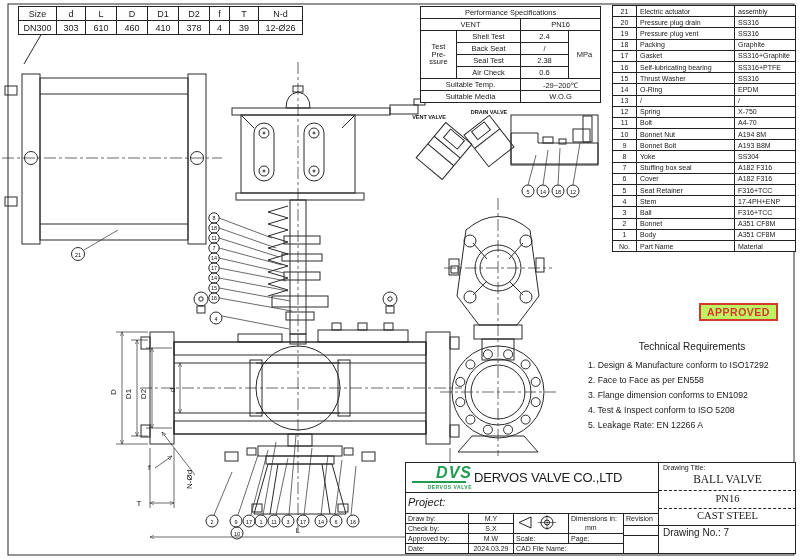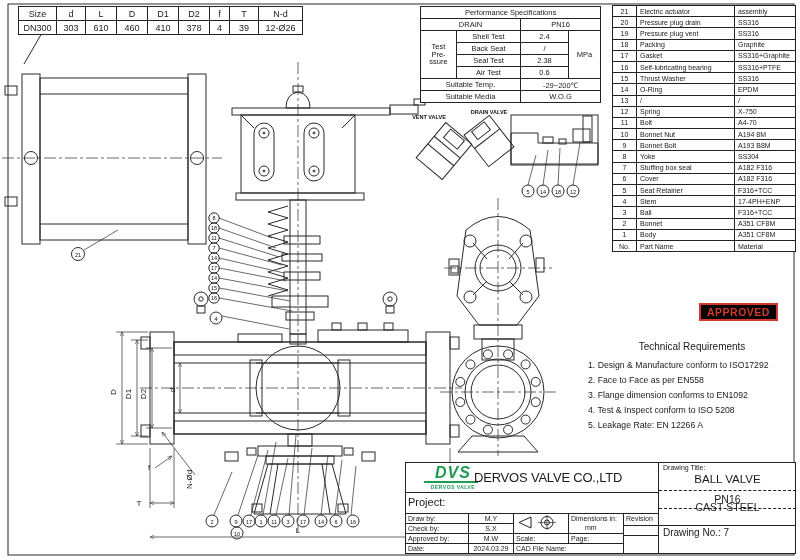--- a/index.html
+++ b/index.html
@@ -13,39 +13,39 @@
 
   .perf-table{left:420px;top:6px;width:180px;}
   .perf-table td{height:11px;font-size:7.5px;text-align:center;}
   .perf-table .pre{white-space:pre-line;line-height:1.05;}
 
   .parts-table{left:612px;top:5px;width:183px;}
   .parts-table td{height:10.2px;font-size:7px;line-height:1;}
   .parts-table td.nm,.parts-table td.mt{text-align:left;padding-left:3px;}
 
   .stamp{position:absolute;left:699px;top:303px;border:2px solid #d33a2b;color:#d33a2b;
-         font-size:10.5px;font-weight:bold;letter-spacing:.5px;padding:1px 6px;background:#000000;}
+         font-size:10.5px;font-weight:bold;letter-spacing:.5px;padding:1px 6px;background:#bef264;}
 
   .tech{position:absolute;left:588px;top:341px;width:208px;}
   .tech .t-title{text-align:center;font-size:10px;margin-bottom:6px;}
   .tech .t-item{font-size:8.7px;line-height:15px;white-space:nowrap;}
 
   .tb{position:absolute;left:405px;top:462px;width:389px;height:90px;border:1.3px solid #222;background:#fff;font-size:8px;}
   .tb .cell{position:absolute;box-sizing:border-box;border-left:1px solid #222;border-top:1px solid #222;padding:0 2px;overflow:hidden;white-space:nowrap;}
   .tb .noL{border-left:none;}
-  .logo{position:absolute;left:16px;top:2px;width:62px;height:27px;text-align:center;}
+  .logo{position:absolute;left:4px;top:2px;width:62px;height:27px;text-align:right;}
   .logo .dvs{color:#1e9c50;font-weight:bold;font-style:italic;font-size:16px;line-height:15px;letter-spacing:1px;}
   .logo .dvs-bar{height:2px;background:#1e9c50;margin:1px 6px 1px 2px;}
   .logo .dvs-sub{color:#1e9c50;font-weight:bold;font-size:5px;letter-spacing:.5px;}
   .company{position:absolute;left:68px;top:0;width:182px;height:29px;line-height:29px;font-size:13px;letter-spacing:-.2px;white-space:nowrap;}
-  .project{left:0;top:29px;width:252px;height:21px;font-size:11px;line-height:19px;}
+  .project{left:0;top:29px;width:252px;height:21px;font-size:11px;line-height:19px;font-style:italic;}
   .fl{font-size:7px;line-height:10px;} .fv{font-size:7px;line-height:10px;text-align:center;}
   .rt{position:absolute;left:252px;top:0;width:137px;height:90px;border-left:1px solid #222;}
   .rt .lbl{position:absolute;left:4px;top:1px;font-size:7px;}
-  .rt .big{position:absolute;left:0;width:100%;text-align:center;}
+  .rt .big{position:absolute;left:0;width:100%;text-align:center;font-family:Liberation Serif, serif;}
   .dash{position:absolute;left:0;width:100%;border-top:1px dashed #222;}
   .solid{position:absolute;left:0;width:100%;border-top:1px solid #222;}
 
   .art text{fill:#111;stroke:none;font-family:"Liberation Sans",sans-serif;font-size:8px;}
   .art .bl{font-size:5.5px;text-anchor:middle;}
   .art .tiny{font-size:5.5px;font-weight:bold;text-anchor:middle;}
   .art line,.art path,.art rect,.art circle,.art polygon,.art polyline{stroke:#2a2a2a;fill:none;stroke-width:1;}
   .art .cl{stroke-dasharray:12 3 3 3;stroke-width:.7;}
   .art .dim{stroke-width:.7;}
 </style>
@@ -440,41 +440,41 @@
         <col style="width:36px">
         <col style="width:64px">
         <col style="width:48px">
         <col style="width:32px">
       </colgroup>
     <tbody>
         <tr>
           <td colspan="4">Performance Specifications</td>
         </tr>
     <tr>
-      <td colspan="2">DRAIN</td>
+      <td colspan="2">VENT</td>
       <td colspan="2">PN16</td>
     </tr>
     <tr>
       <td rowspan="4" class="pre">Test
 Pre-
 ssure</td>
       <td>Shell Test</td>
       <td>2.4</td>
       <td rowspan="4">MPa</td>
     </tr>
     <tr>
       <td>Back Seat</td>
       <td>/</td>
     </tr>
     <tr>
       <td>Seal Test</td>
       <td>2.38</td>
     </tr>
     <tr>
-      <td>Air Test</td>
+      <td>Air Check</td>
       <td>0.6</td>
     </tr>
     <tr>
       <td colspan="2">Suitable Temp.</td>
       <td colspan="2">-29~200℃</td>
     </tr>
     <tr>
       <td colspan="2">Suitable Media</td>
       <td colspan="2">W.O.G</td>
     </tr>
@@ -655,19 +655,19 @@
     <div class="cell fl" style="left:107px;top:70px;width:55px;height:10px">Scale:</div>
     <div class="cell fl" style="left:162px;top:70px;width:55px;height:10px">Page:</div>
     <div class="cell fl" style="left:107px;top:80px;width:110px;height:10px">CAD File Name:</div>
 
     <div class="rt">
       <div class="lbl">Drawing Title:</div>
       <div class="big" style="top:10px;font-size:11.5px">BALL VALVE</div>
       <div class="dash" style="top:27px"></div>
       <div class="big" style="top:30px;font-size:10.5px">PN16</div>
       <div class="dash" style="top:45px"></div>
-      <div class="big" style="top:38px;font-size:10.5px">CAST STEEL</div>
+      <div class="big" style="top:47px;font-size:10.5px">CAST STEEL</div>
       <div class="solid" style="top:62px"></div>
       <div style="position:absolute;left:4px;top:64px;font-size:10px">Drawing No.: 7</div>
     </div>
   </div>
 
 </div>
 
 </body></html>

